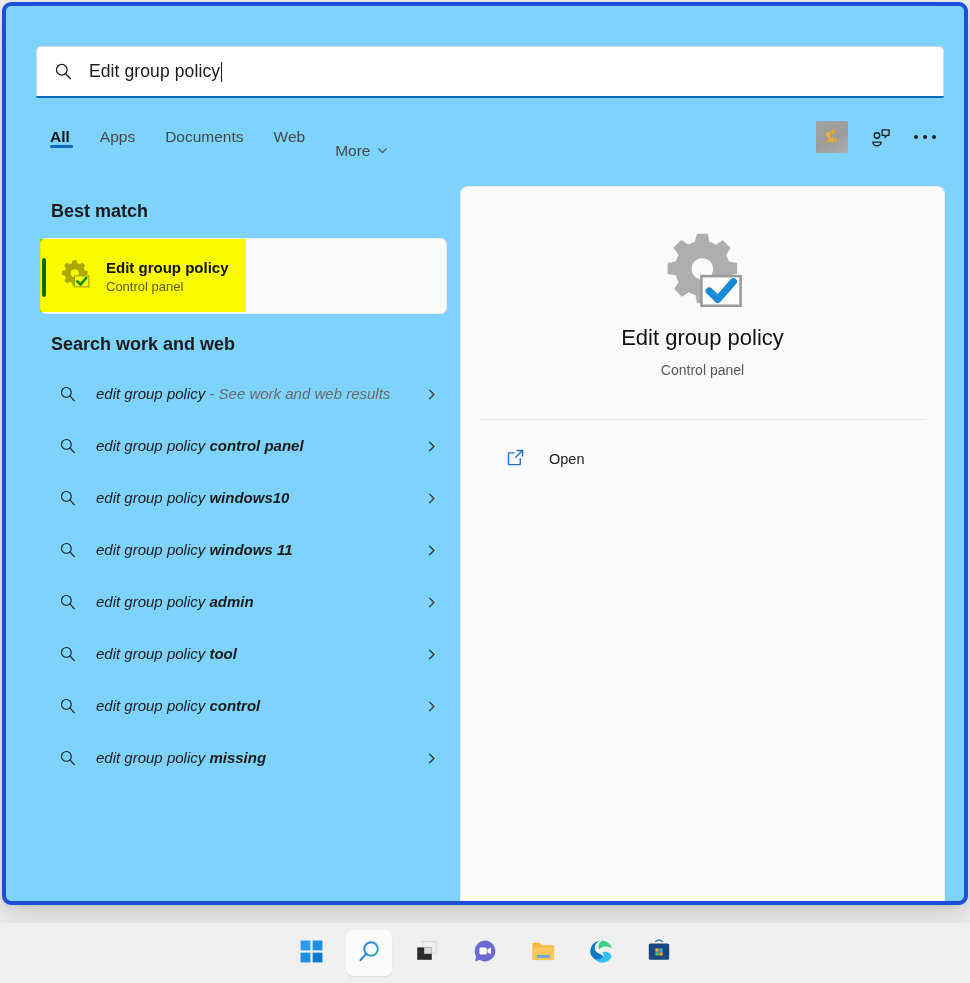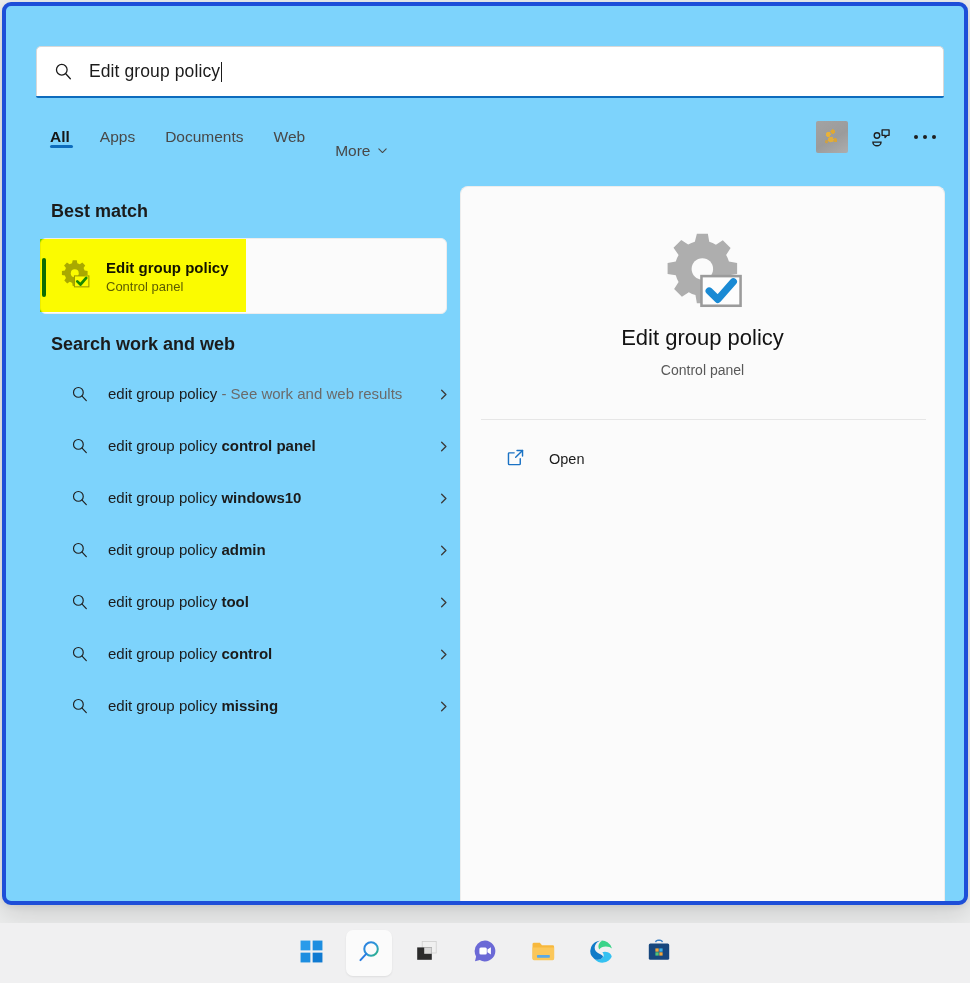--- a/index.html
+++ b/index.html
@@ -148,21 +148,21 @@
   .yellow-overlay {
     position: absolute;
     left: 34px; top: 233px;
     width: 206px; height: 73px;
     background: #ffff00;
     mix-blend-mode: multiply;
     pointer-events: none;
   }
 
   
-  .suggestions { position: absolute; left: 46px; top: 362px; width: 408px; }
+  .suggestions { position: absolute; left: 34px; top: 362px; width: 408px; font-style: italic; }
   .sug-row {
     position: relative;
     display: flex;
     align-items: center;
     min-height: 52px;
     padding: 6px 0;
     cursor: default;
   }
   .sug-icon {
     width: 56px;
@@ -366,20 +366,34 @@
           </svg>
         </span>
         <span class="sug-text"><span>edit group policy </span><span class="b">windows10</span></span>
         <span class="sug-chev">
           <svg width="13" height="13" viewBox="0 0 14 14" fill="none" stroke="currentColor" stroke-width="1.45">
             <polyline points="5,2.4 9.6,7 5,11.6" stroke-linecap="round" stroke-linejoin="round"></polyline>
           </svg>
         </span>
       </div>
 
+      <div class="sug-row">
+        <span class="sug-icon">
+          <svg width="18" height="18" viewBox="0 0 20 20" fill="none" stroke="currentColor" stroke-width="1.3">
+            <circle cx="8.2" cy="8.2" r="5.4"></circle>
+              <line x1="12.3" y1="12.3" x2="17" y2="17.4" stroke-linecap="round"></line>
+          </svg>
+        </span>
+        <span class="sug-text"><span>edit group policy </span><span class="b">windows 11</span></span>
+        <span class="sug-chev">
+          <svg width="13" height="13" viewBox="0 0 14 14" fill="none" stroke="currentColor" stroke-width="1.45">
+            <polyline points="5,2.4 9.6,7 5,11.6" stroke-linecap="round" stroke-linejoin="round"></polyline>
+          </svg>
+        </span>
+      </div>
 
       <div class="sug-row">
         <span class="sug-icon">
           <svg width="18" height="18" viewBox="0 0 20 20" fill="none" stroke="currentColor" stroke-width="1.3">
             <circle cx="8.2" cy="8.2" r="5.4"></circle>
               <line x1="12.3" y1="12.3" x2="17" y2="17.4" stroke-linecap="round"></line>
           </svg>
         </span>
         <span class="sug-text"><span>edit group policy </span><span class="b">admin</span></span>
         <span class="sug-chev">

